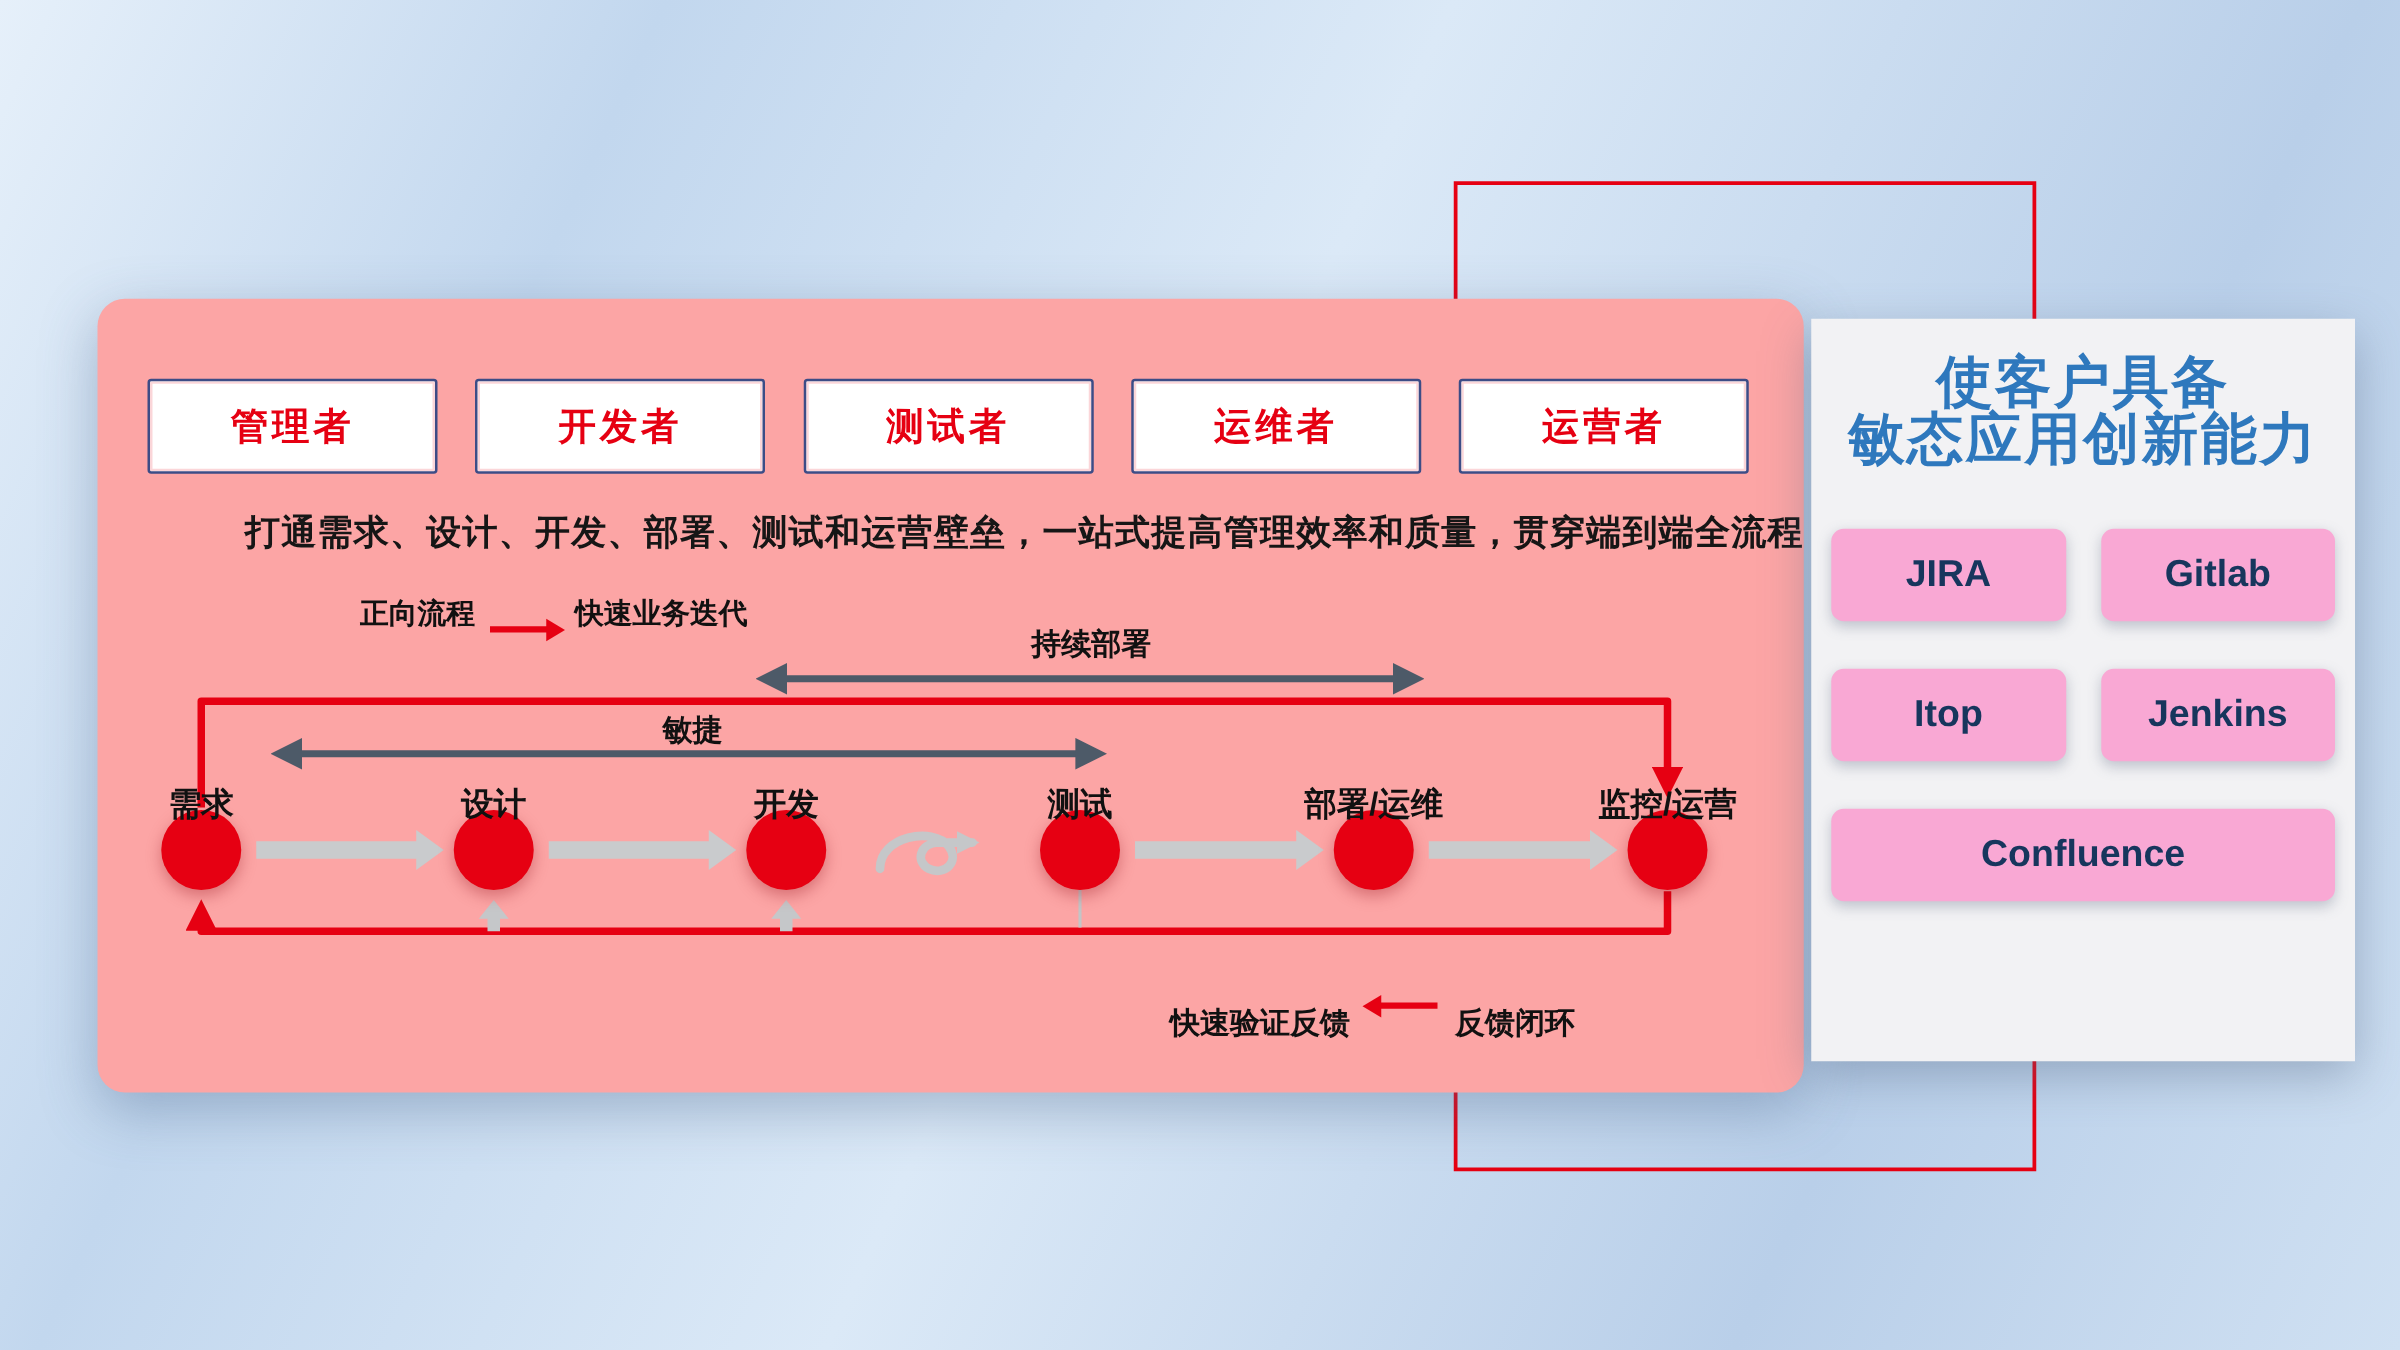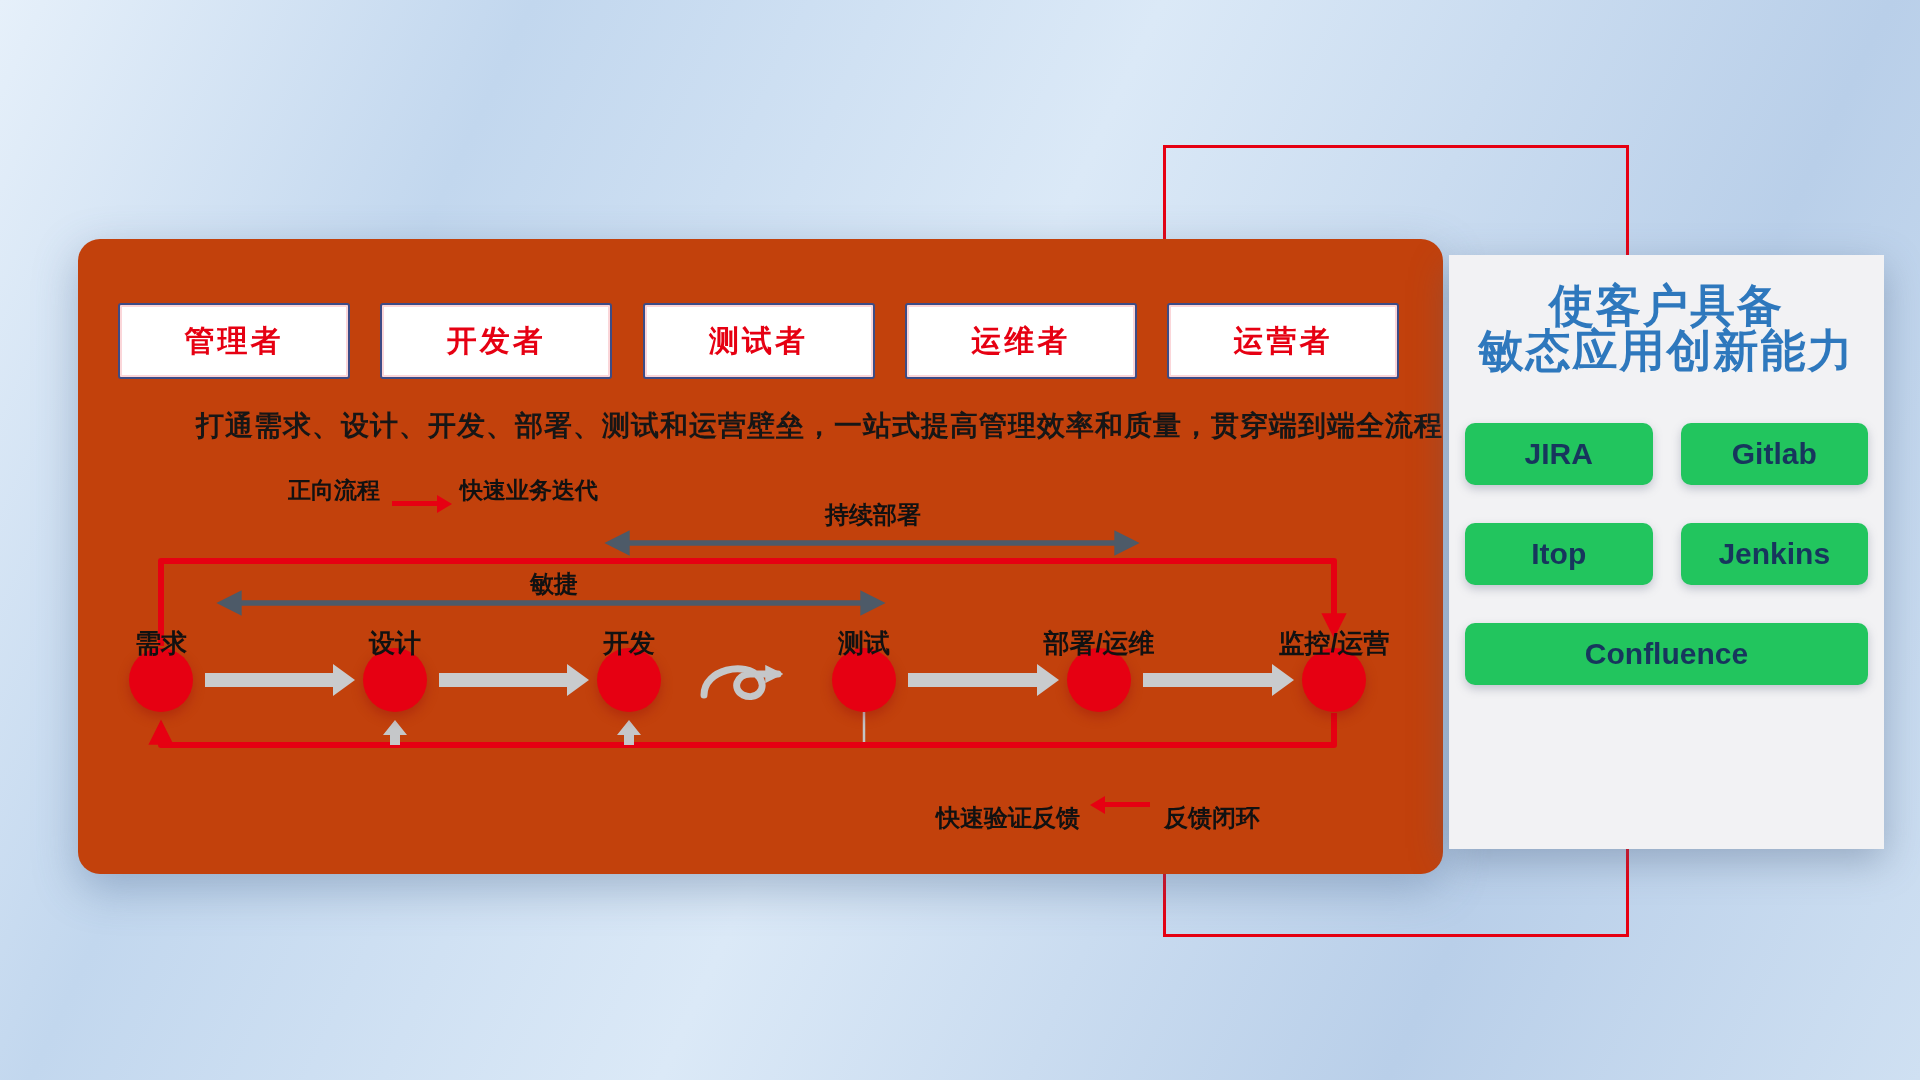--- a/index.html
+++ b/index.html
@@ -9,21 +9,21 @@
     background:linear-gradient(115deg,#e6f0fa 0%,#c2d7ee 22%,#dbe9f7 48%,#b9cfe9 78%,#cfe0f2 100%);
   }
   
   .red-frame {
     position:absolute; left:1163px; top:145px; width:460px; height:786px;
     border:3px solid #e60012; z-index:0;
   }
   
   .main-card {
     position:absolute; left:78px; top:239px; width:1365px; height:635px;
-    background:#c2410c; border-radius:22px; z-index:1;
+    background:#fca5a5; border-radius:22px; z-index:1;
     box-shadow:0 14px 44px rgba(70,100,140,.38);
   }
   .roles {
     position:absolute; left:40px; right:44px; top:64px;
     display:flex; justify-content:space-between;
   }
   .role-box {
     width:232px; height:76px; box-sizing:border-box;
     border:2px solid #3d4c86; border-radius:3px; background:#fff;
     box-shadow:inset 0 0 0 2px rgba(230,0,18,.16);
@@ -76,21 +76,21 @@
     margin:0; text-align:center; line-height:1;
     font-size:45px; font-weight:bold; color:#2e78bd; letter-spacing:2px;
   }
   .panel-title.line1 { padding-top:28px; }
   .panel-title.line2 { }
   .tools-grid {
     margin:50px 16px 0 16px;
     display:grid; grid-template-columns:1fr 1fr; gap:38px 28px;
   }
   .tool-button {
-    height:62px; background:#22c55e; border-radius:10px;
+    height:74px; background:#f9a8d4; border-radius:10px;
     display:flex; align-items:center; justify-content:center;
     font-size:30px; font-weight:bold; color:#17365d;
     box-shadow:0 4px 10px rgba(100,110,135,.35);
   }
   .tool-button.wide { grid-column:1 / -1; }
 </style>
 </head>
 <body>
 
 <div class="red-frame"></div>

